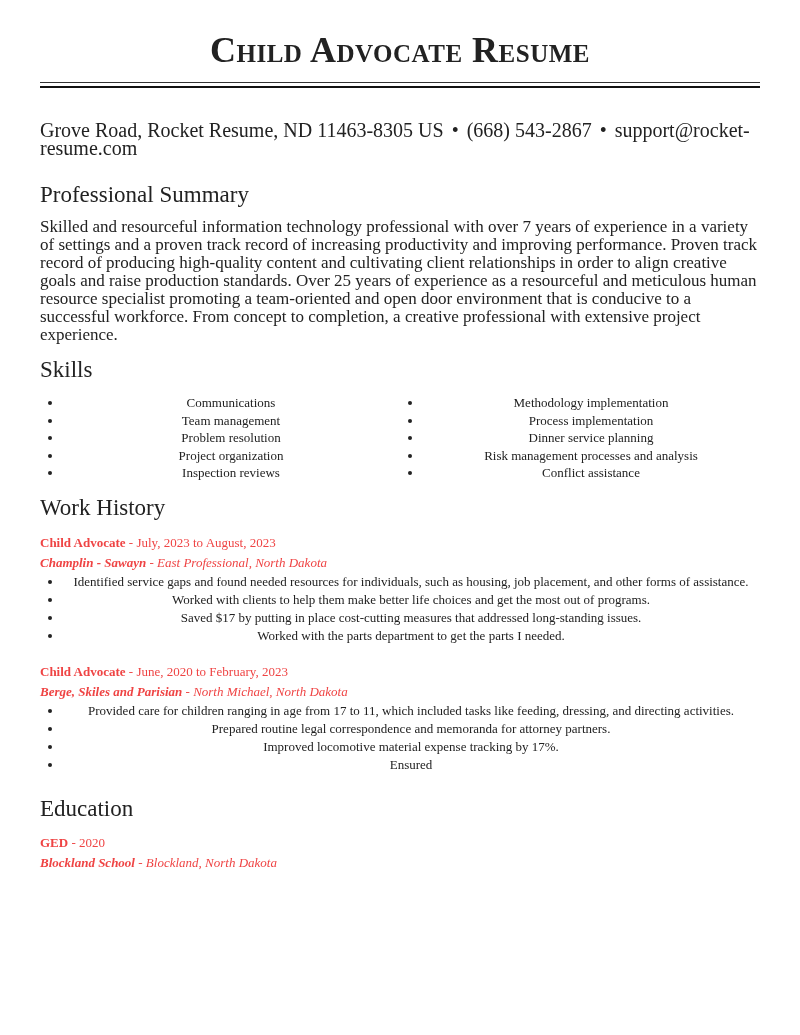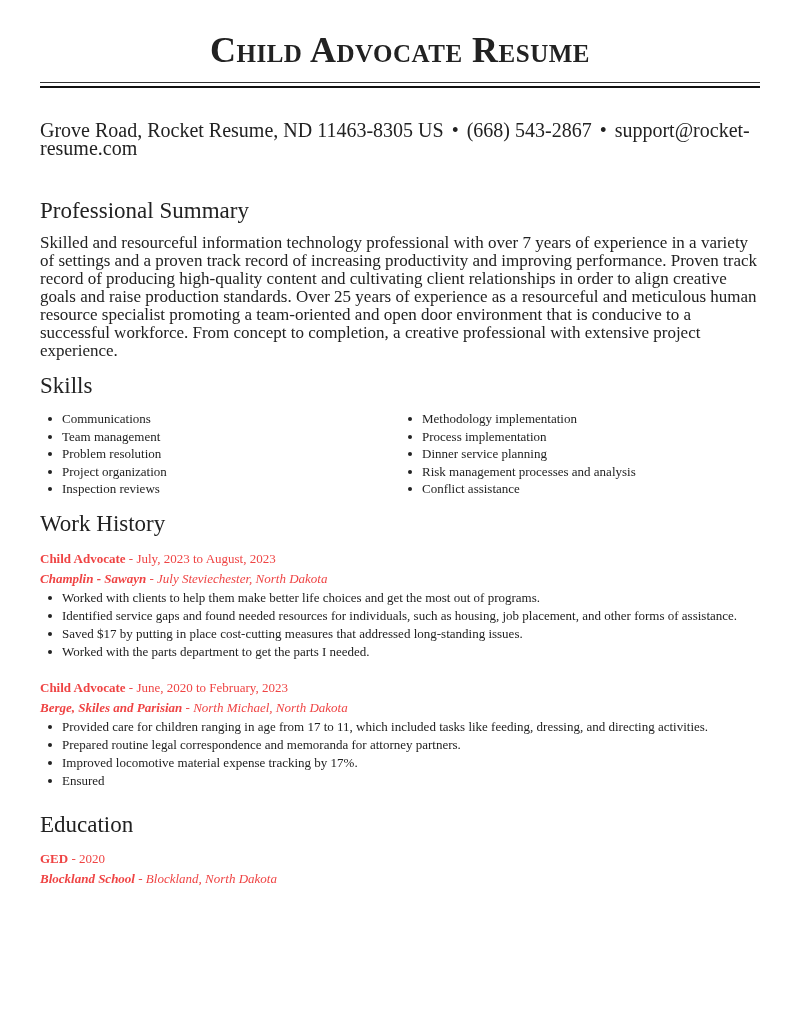--- a/index.html
+++ b/index.html
@@ -51,37 +51,38 @@
     .contact .sep {
       margin: 0 8px;
     }
     h2 {
       font-weight: normal;
       font-size: 23px;
       margin: 0;
       line-height: 28px;
       color: #222222;
     }
-    .sec-summary { margin-top: 40px; }
+    .sec-summary { margin-top: 24px; }
     .summary-text {
       font-size: 17px;
       line-height: 18px;
       margin-top: 9px;
       color: #222222;
     }
     .sec-skills { margin-top: 12px; }
     .skills-grid {
       display: flex;
       margin-top: 10px;
     }
     .skills-col { width: 364px; }
     ul.bullets {
       margin: 0;
       padding: 0;
       list-style: none;
+      text-align: center;
     }
     ul.bullets li {
       position: relative;
       padding-left: 22px;
       font-size: 13px;
       line-height: 17.6px;
       color: #222222;
     }
     ul.bullets li::before {
       content: "";
@@ -155,25 +156,25 @@
   </section>
 
   <section class="sec-work">
     <h2>Work History</h2>
 
     <div class="job">
       <div class="job-line1">
         <span class="bold">Child Advocate</span><span> - July, 2023 to August, 2023</span>
       </div>
       <div class="job-line2">
-        <span class="bold">Champlin - Sawayn</span><span> - July Steviechester, North Dakota</span>
+        <span class="bold">Champlin - Sawayn</span><span> - East Professional, North Dakota</span>
       </div>
       <ul class="bullets job-bullets">
+        <li>Identified service gaps and found needed resources for individuals, such as housing, job placement, and other forms of assistance.</li>
         <li>Worked with clients to help them make better life choices and get the most out of programs.</li>
-        <li>Identified service gaps and found needed resources for individuals, such as housing, job placement, and other forms of assistance.</li>
         <li>Saved $17 by putting in place cost-cutting measures that addressed long-standing issues.</li>
         <li>Worked with the parts department to get the parts I needed.</li>
       </ul>
     </div>
 
     <div class="job">
       <div class="job-line1">
         <span class="bold">Child Advocate</span><span> - June, 2020 to February, 2023</span>
       </div>
       <div class="job-line2">

